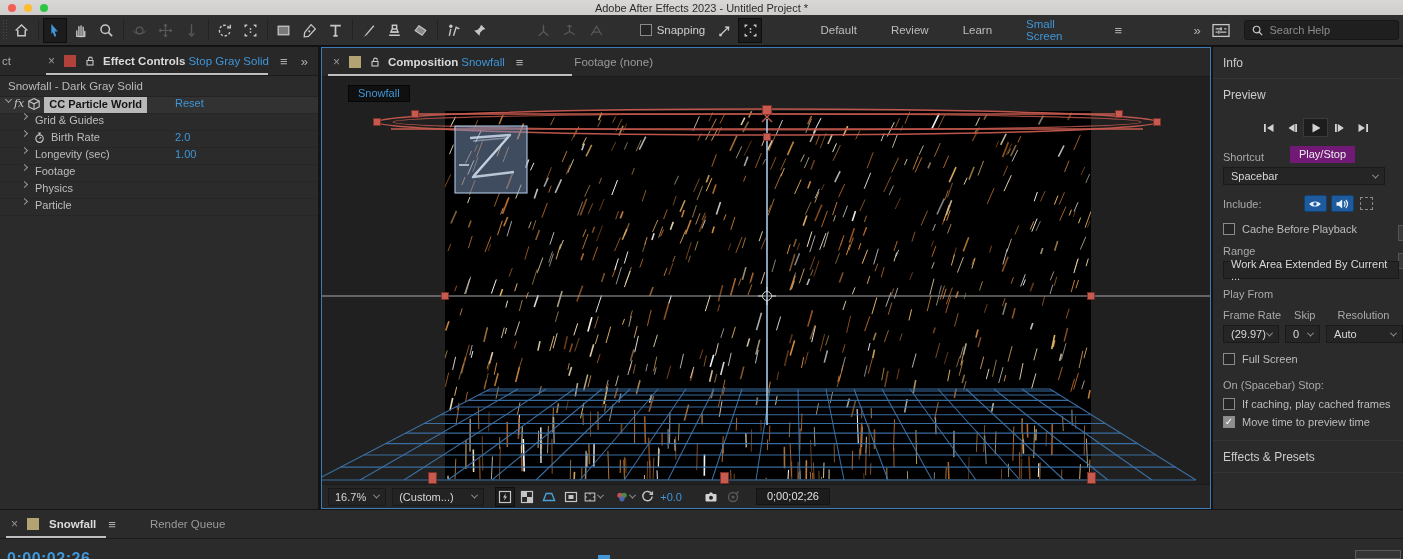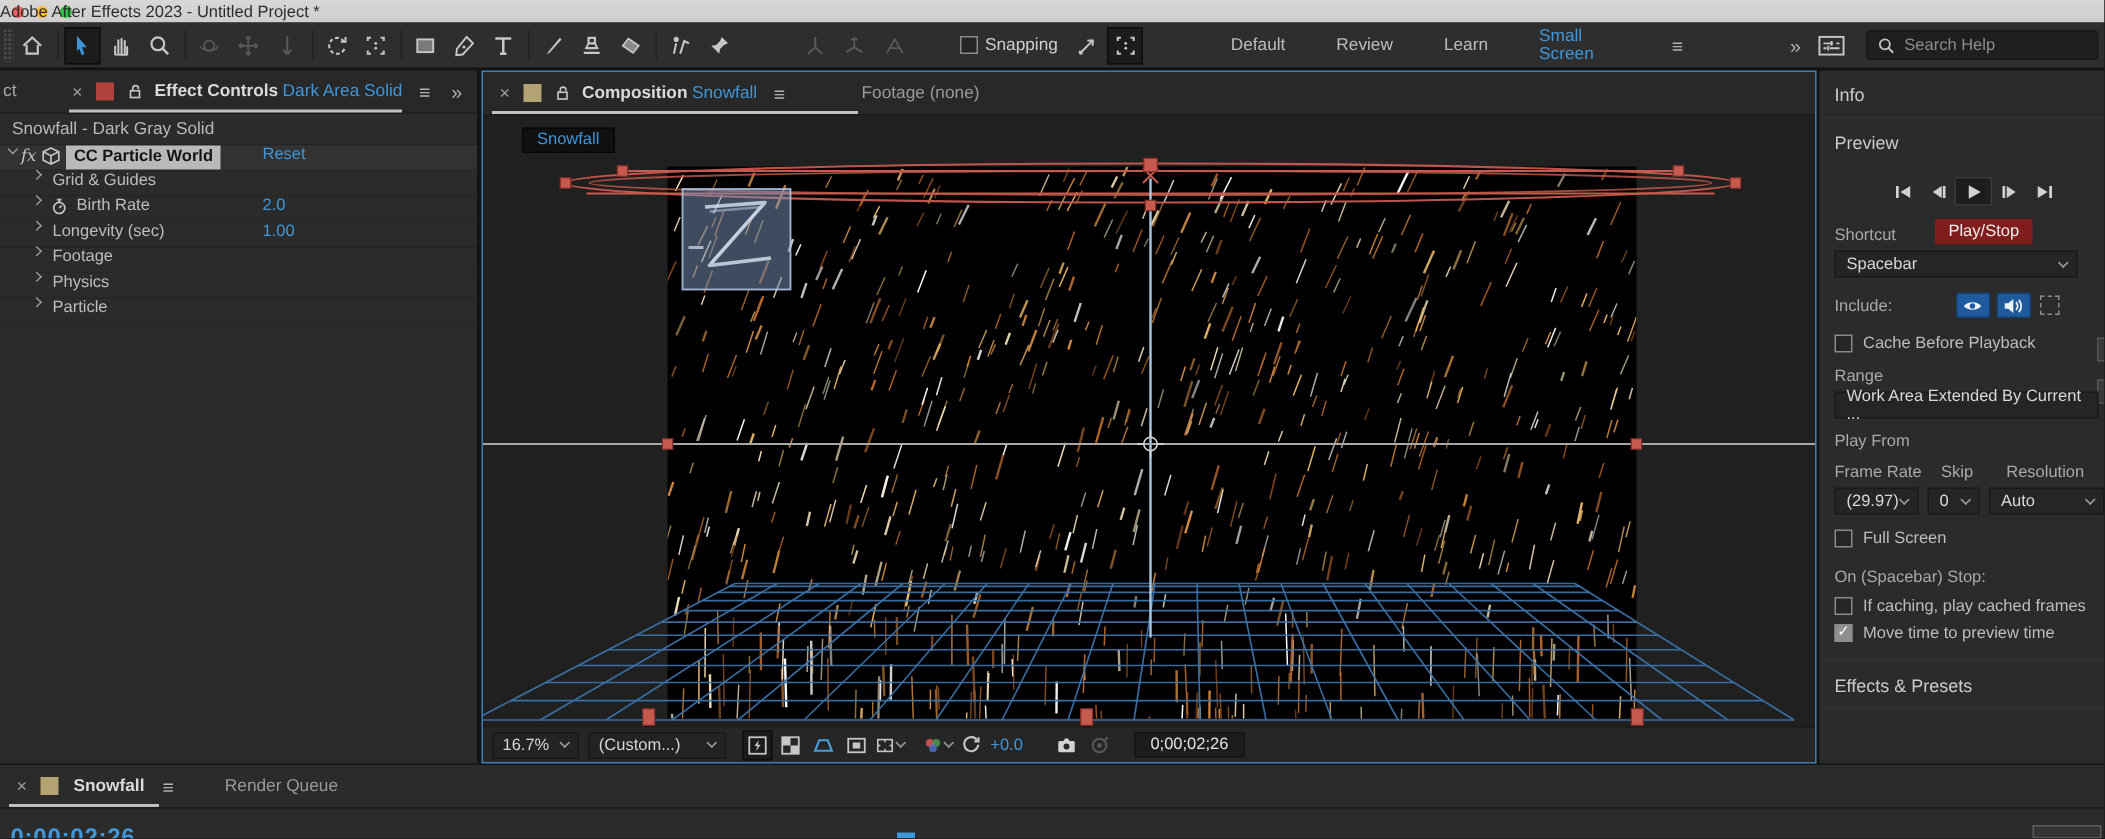--- a/index.html
+++ b/index.html
@@ -6,21 +6,21 @@
   html,body { width:1403px; height:559px; }
   body { position:relative; background:#141414; font-family:"Liberation Sans",sans-serif; overflow:hidden; color:#c3c3c3; }
   svg { display:block; }
   .ic { color:#c6c6c6; }
   .dim { color:#585858; }
   .blue { color:#3f96d8; }
 
   
   #titlebar { position:absolute; left:0; top:0; width:1403px; height:15px; background:linear-gradient(#dad7d7,#cfcccc); display:flex; align-items:center; }
   .tl { width:8px; height:8px; border-radius:50%; margin-left:8px; }
-  #win-title { position:absolute; left:0; right:0; font-size:11px; color:#2d2d2d; }
+  #win-title { position:absolute; left:0; right:0; text-align:center; font-size:11px; color:#2d2d2d; }
 
   
   #toolbar { position:absolute; left:0; top:15px; width:1403px; height:31px; background:#2e2e2e; border-bottom:1px solid #101010; display:flex; align-items:center; }
   .grip { width:7px; height:22px; margin-left:2px; background-image:radial-gradient(#4a4a4a 1px, transparent 1px); background-size:3px 3px; }
   .tool { width:25px; height:25px; display:flex; align-items:center; justify-content:center; margin:0 1px; border:1px solid transparent; }
   .tool.pressed { background:#1c1c1c; border-color:#0d0d0d; }
   .vsep { width:1px; height:20px; background:#222; margin:0 3px; }
   .snaplabel { font-size:11.5px; color:#cfcfcf; margin:0 6px 0 5px; }
   .cb { width:12px; height:12px; border:1px solid #8a8a8a; background:#252525; display:inline-flex; align-items:center; justify-content:center; flex:none; }
   .cb.on { background:#8f8f8f; color:#fff; font-size:10px; line-height:10px; }
@@ -67,21 +67,21 @@
 
   
   .rp-h { font-size:12px; color:#cccccc; padding:9px 0 0 10px; }
   .rp-div { height:1px; background:#1d1d1d; border-bottom:1px solid #353535; margin-top:8px; }
   .rp-label { font-size:11px; color:#a9a9a9; }
   .rp-sel { height:18px; background:#252525; border:1px solid #1a1a1a; display:flex; align-items:center; padding:0 7px; color:#d8d8d8; font-size:11px; position:relative; }
   .rp-sel .chev { position:absolute; right:6px; }
   .rowflex { display:flex; align-items:center; }
   .tr-btn { width:23px; height:17px; display:flex; align-items:center; justify-content:center; }
   .tr-btn.boxed { background:#1d1d1d; border:1px solid #3a3a3a; width:25px; height:19px; }
-  .tooltip-chip { background:#7f1d1d; color:#ededed; font-size:11px; padding:2px 9px 3px; }
+  .tooltip-chip { background:#701a75; color:#ededed; font-size:11px; padding:2px 9px 3px; }
   .inc-chip { width:23px; height:17px; border-radius:2px; display:flex; align-items:center; justify-content:center; margin-left:4px; }
   .inc-chip.on { background:#1e5b9e; border:1px solid #12406f; }
   .dashsq { width:13px; height:13px; border:1px dashed #8a8a8a; margin-left:6px; }
   .sliver { position:absolute; right:0; width:5px; height:16px; background:#3a3a3a; border:1px solid #555; border-right:none; }
 
   
   #timeline { position:absolute; left:0; top:510px; width:1403px; height:49px; background:#2b2b2b; overflow:hidden; }
   #tl-timecode { position:absolute; left:7px; top:40px; font-size:16px; font-weight:bold; color:#3f96d8; letter-spacing:0.5px; }
   #tl-marker { position:absolute; left:598px; bottom:0; width:12px; height:4px; background:#3f96d8; }
   #tl-cornerbox { position:absolute; right:2px; bottom:0; width:46px; height:9px; border:1px solid #5a5a5a; background:#343434; }
@@ -406,21 +406,21 @@
 
 <div id="left-panel" class="panel">
   <div class="tabstrip">
     <span style="color:#a8a8a8;margin-left:2px">ct</span>
     <span class="tabx" style="margin-left:32px">×</span>
     <span class="chip" style="background:#b0413b"></span>
     <svg class="ic" width="12" height="12" style="margin:0 4px">
         <use href="#i-lock"></use>
       </svg>
     <span class="tab-title" style="font-weight:bold">Effect Controls</span>
-    <span class="tab-target">Dark Area Solid</span>
+    <span class="tab-target">Stop Gray Solid</span>
     <span class="menu-glyph">≡</span>
     <span class="menu-glyph" style="position:absolute;right:4px">»</span>
     <span class="underline" style="left:46px;width:222px"></span>
   </div>
   <div id="ec-header">Snowfall - Dark Gray Solid</div>
 
   <div class="fx-row" style="background:#323232">
     <span class="dis d" style="margin-left:6px"></span>
     <span class="fxtext">fx</span>
     <svg class="ic" width="14" height="14" style="margin-right:3px">

